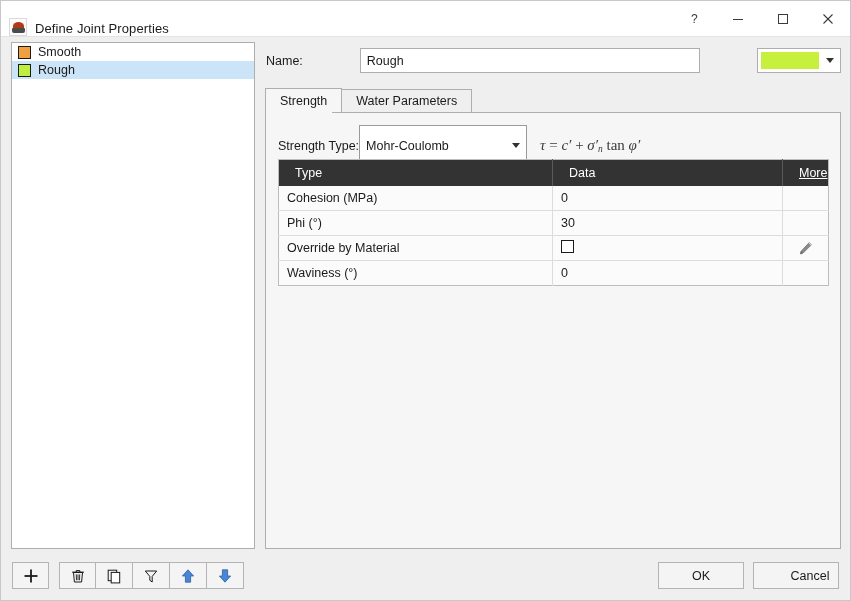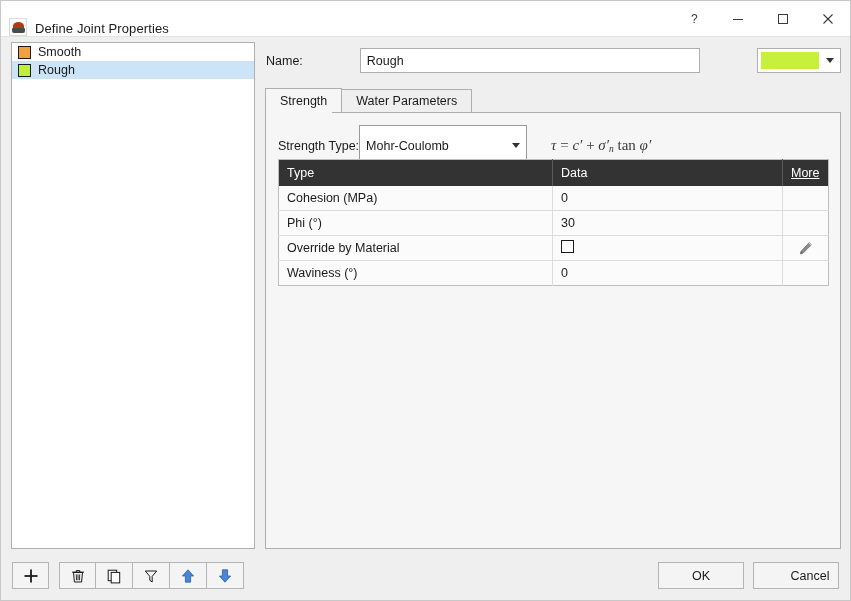--- a/index.html
+++ b/index.html
@@ -179,21 +179,21 @@
     width: 168px; height: 41px;
     border: 1px solid #9a9a9a;
     background: #ffffff;
     display: flex; align-items: center;
     padding: 0 6px;
     font-size: 12.5px; color: #1a1a1a;
     cursor: default;
   }
   .stype-combo .val { flex: 1 1 auto; }
   .formula {
-    margin-left: 24px;
+    margin-left: 13px;
     font-family: "Liberation Serif", serif;
     font-style: italic;
     font-size: 15px;
     color: #3b3b3b;
     white-space: nowrap;
   }
   .formula .op { font-style: normal; }
   .formula sub {
     font-size: 9.5px; vertical-align: -0.25em;
     font-style: italic;
@@ -209,21 +209,21 @@
     background: #fbfbfb;
     table-layout: fixed;
   }
   .proptable th {
     background: #333333;
     color: #ffffff;
     font-weight: normal;
     font-size: 12.5px;
     text-align: left;
     height: 26px;
-    padding: 0 8px;
+    padding: 0 16px;
     border-right: 1px solid #5a5a5a;
   }
   .proptable th:last-child { border-right: none; text-decoration: underline; }
   .proptable td {
     height: 25px;
     padding: 0 8px;
     font-size: 12.5px;
     color: #1a1a1a;
     border-top: 1px solid #dcdcdc;
     border-right: 1px solid #dcdcdc;

